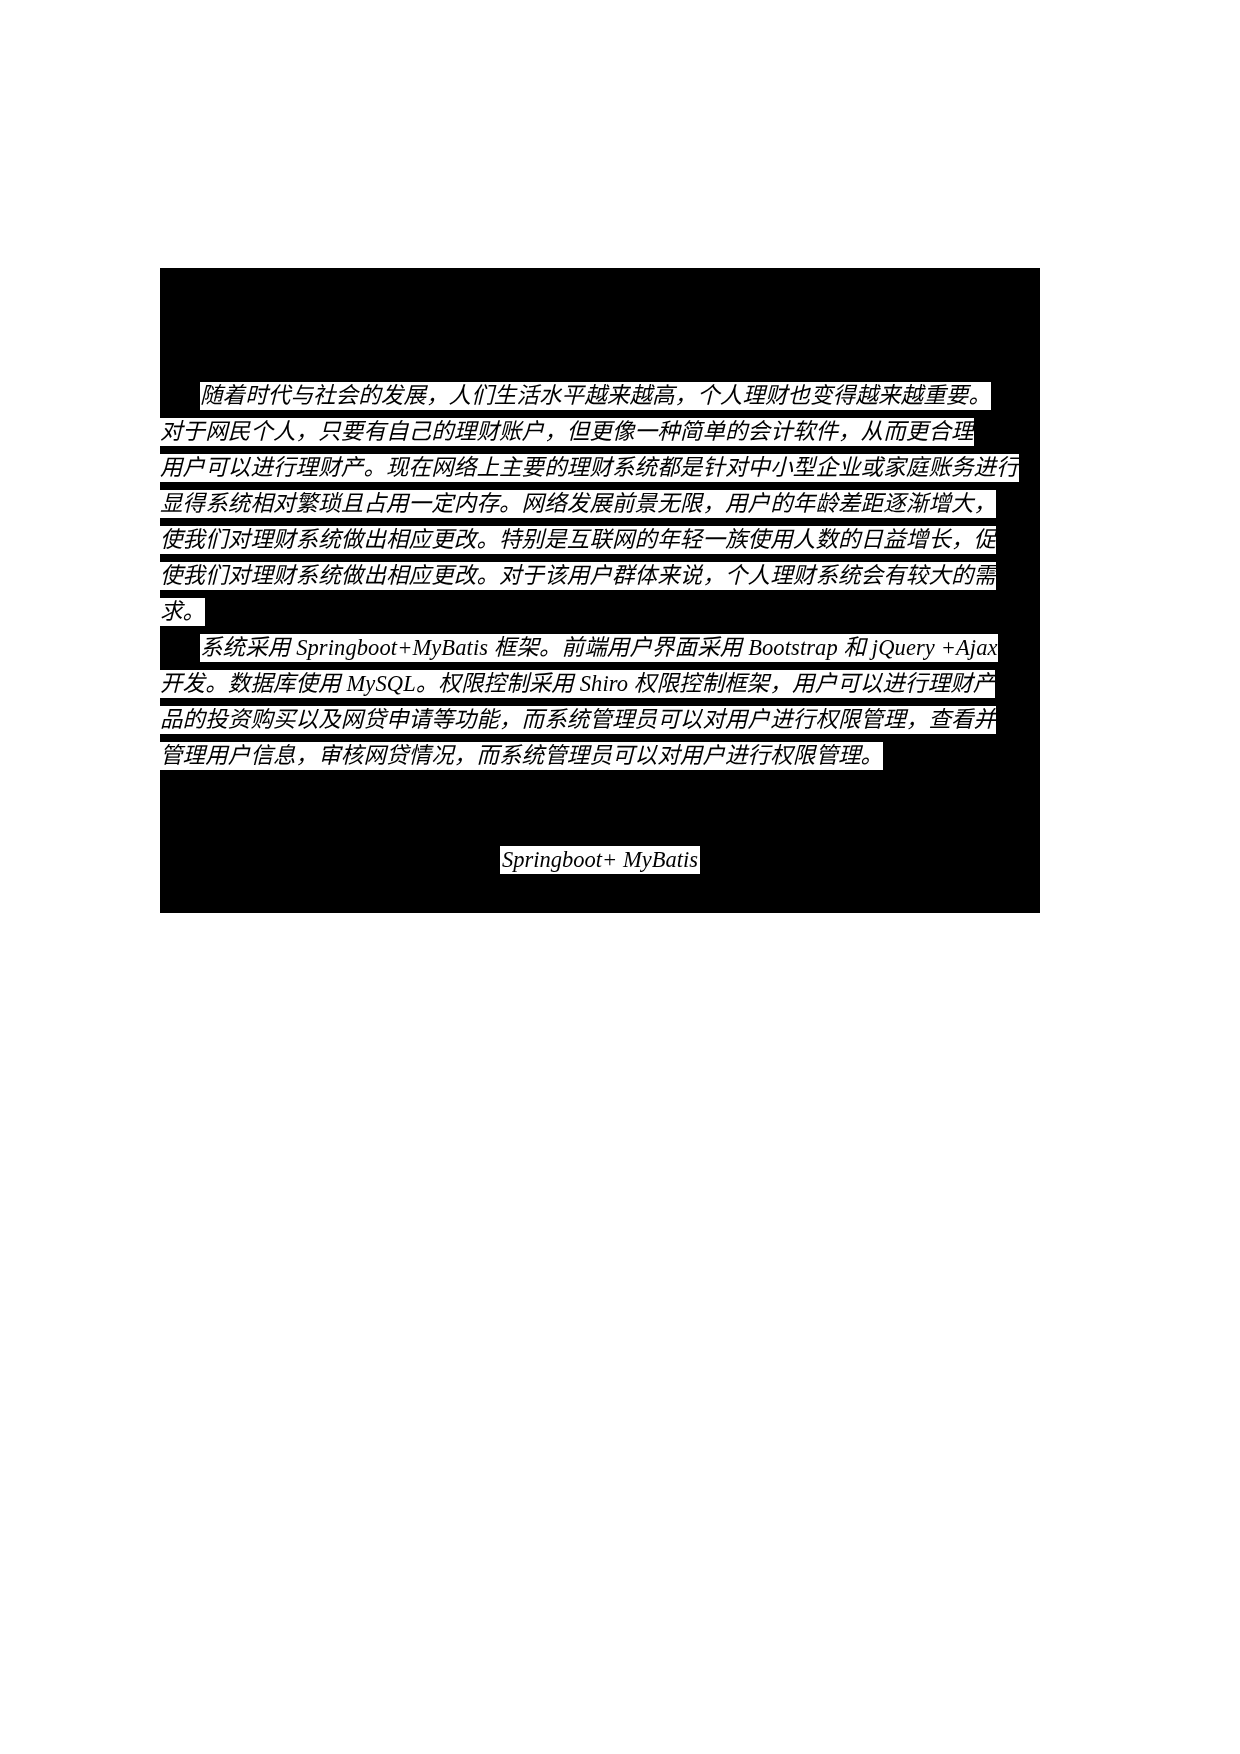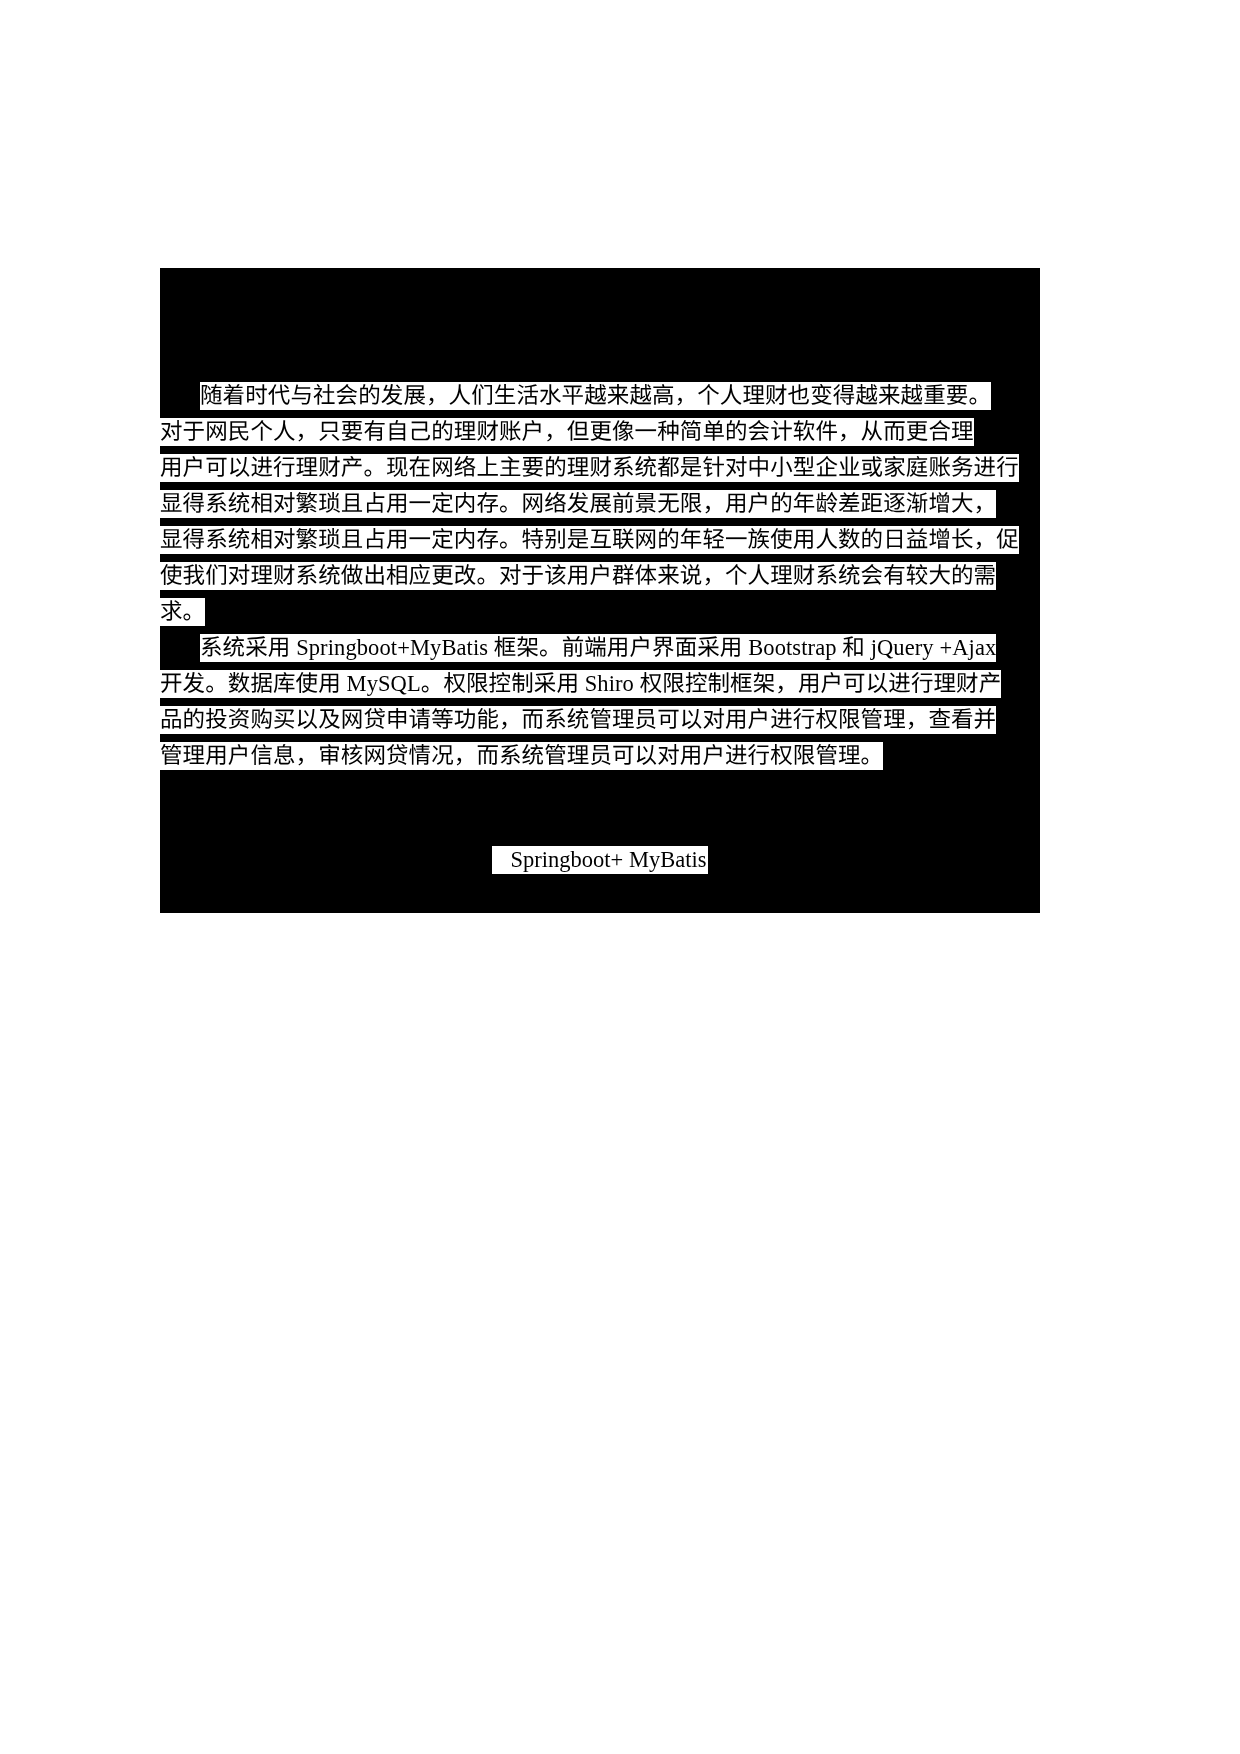--- a/index.html
+++ b/index.html
@@ -29,20 +29,21 @@
 
   
   .redaction-block {
     position: absolute;
     left: 160px;
     top: 268px;
     width: 880px;
     height: 645px;
     background: #000000;
     box-sizing: border-box;
+    font-style: italic;
   }
 
   
   .heading-band {
     height: 110px;
   }
 
   .text-line {
     display: block;
     white-space: pre;
@@ -91,39 +92,39 @@
     top: 574px;
     width: 880px;
     text-align: center;
     line-height: 36px;
     height: 36px;
     font-size: 22.5px;
   }
   .caption-row .hl {
     background: #ffffff;
     color: #000000;
-    padding: 1px 2px 2px 19px;
+    padding: 1px 2px 2px 2px;
   }
 </style>
 </head>
 <body>
 
 <div class="page">
 
   <div class="redaction-block">
 
     <div class="heading-band"></div>
 
     <div class="lines-wrap">
 
       <div class="text-line indent"><span class="hl">随着时代与社会的发展，人们生活水平越来越高，个人理财也变得越来越重要。</span></div>
       <div class="text-line flush"><span class="hl">对于网民个人，只要有自己的理财账户，但更像一种简单的会计软件，从而更合理</span></div>
       <div class="text-line flush"><span class="hl">用户可以进行理财产。现在网络上主要的理财系统都是针对中小型企业或家庭账务进行</span></div>
       <div class="text-line flush"><span class="hl">显得系统相对繁琐且占用一定内存。网络发展前景无限，用户的年龄差距逐渐增大，</span></div>
-      <div class="text-line flush"><span class="hl">显得系统相对繁琐且占用一定内存。特别是互联网的年轻一族使用人数的日益增长，促</span></div>
+      <div class="text-line flush"><span class="hl">使我们对理财系统做出相应更改。特别是互联网的年轻一族使用人数的日益增长，促</span></div>
       <div class="text-line flush"><span class="hl">使我们对理财系统做出相应更改。对于该用户群体来说，个人理财系统会有较大的需</span></div>
       <div class="text-line flush"><span class="hl">求。</span></div>
 
       <div class="text-line indent"><span class="hl latin">系统采用 Springboot+MyBatis 框架。前端用户界面采用 Bootstrap 和 jQuery +Ajax</span></div>
       <div class="text-line flush"><span class="hl latin">开发。数据库使用 MySQL。权限控制采用 Shiro 权限控制框架，用户可以进行理财产</span></div>
       <div class="text-line flush"><span class="hl">品的投资购买以及网贷申请等功能，而系统管理员可以对用户进行权限管理，查看并</span></div>
       <div class="text-line flush"><span class="hl">管理用户信息，审核网贷情况，而系统管理员可以对用户进行权限管理。</span></div>
 
     </div>
 

